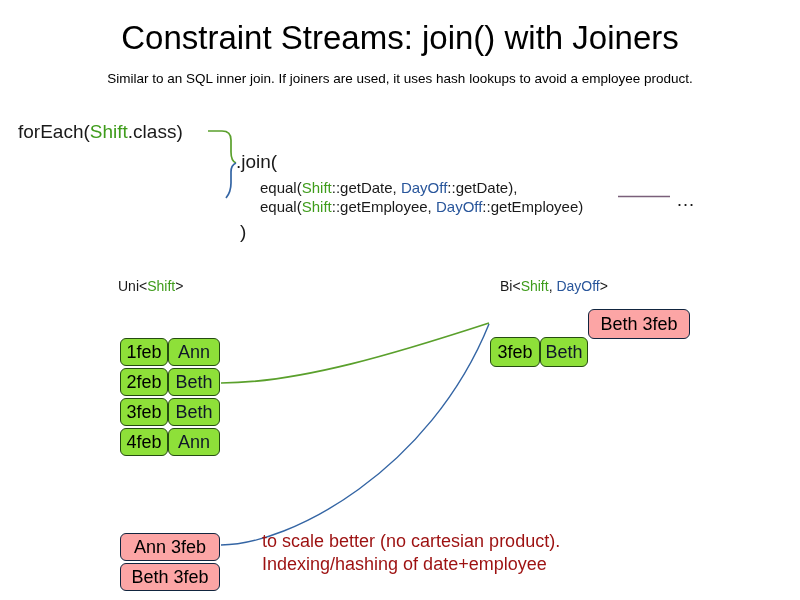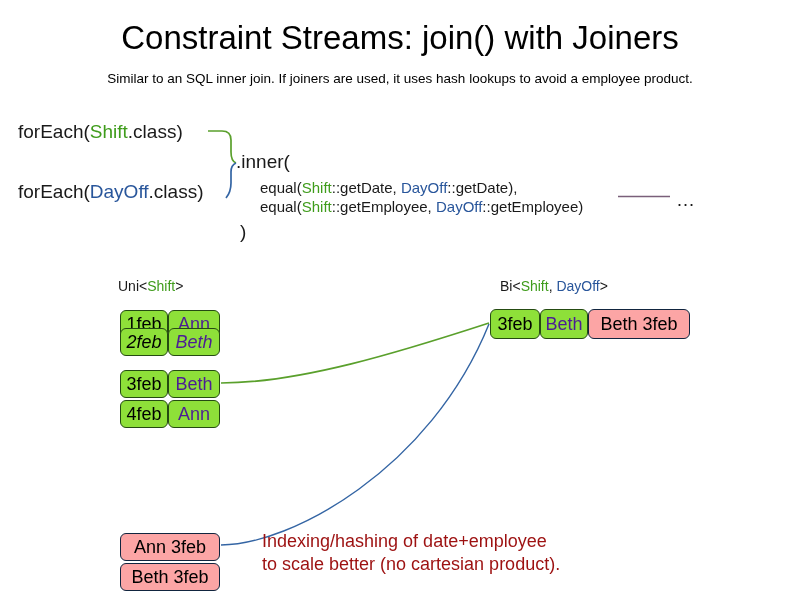--- a/index.html
+++ b/index.html
@@ -103,33 +103,34 @@
     line-height: 1;
     display: flex;
     align-items: center;
     justify-content: center;
     white-space: nowrap;
   }
   .fact-green {
     background: #8ee039;
     border: 1.6px solid #254b12;
     color: #000000;
-  }
-  .fact-green.name { color: #4c1d95; }
+    margin-top: 28px;
+  }
+  .fact-green.name { color: #0f172a; }
   .fact-blue {
     background: #fca5a5;
     border: 1.6px solid #11253f;
     color: #000000;
   }
 
   
   .shift-date { left: 120px; width: 48px; height: 28px; }
   .shift-name { left: 168px; width: 52px; height: 28px; }
   .row-1 { top: 310px; }
-  .row-2 { top: 328px; font-style: italic; }
+  .row-2 { top: 340px; }
   .row-3 { top: 370px; }
   .row-4 { top: 400px; }
 
   
   .dayoff-box { left: 120px; width: 100px; height: 28px; margin-top: 32px; }
   .drow-1 { top: 501px; }
   .drow-2 { top: 531px; }
 
   
   .bi-a { left: 490px; width: 50px;  height: 30px; top: 309px; }
@@ -176,25 +177,22 @@
 
     <path d="M 221 383 C 300 383 400 352 489 323" fill="none" stroke="#5aa02c" stroke-width="1.7"></path>
 
     <path d="M 221 545 C 290 545 430 470 489 324" fill="none" stroke="#3465a4" stroke-width="1.4"></path>
   </svg>
 
   <div class="code-line for-shift">
     <span>forEach(</span><span class="tok-shift">Shift</span><span>.class)</span>
   </div>
 
-  <div class="code-line for-dayoff">
-    <span>forEach(</span><span class="tok-dayoff">DayOff</span><span>.class)</span>
-  </div>
-
-  <div class="code-line join-open">.inner(</div>
+
+  <div class="code-line join-open">.join(</div>
 
   <div class="join-arg join-arg-2">
     <span>equal(</span><span class="tok-shift">Shift</span><span>::getEmployee, </span><span class="tok-dayoff">DayOff</span><span>::getEmployee)</span>
   </div>
 
   <div class="join-arg join-arg-1">
     <span>equal(</span><span class="tok-shift">Shift</span><span>::getDate, </span><span class="tok-dayoff">DayOff</span><span>::getDate),</span>
   </div>
 
   <div class="code-line join-close">)</div>
@@ -223,17 +221,17 @@
 
   <div class="stream-label label-bi">
     <span>Bi&lt;</span><span class="tok-shift">Shift</span><span>, </span><span class="tok-dayoff">DayOff</span><span>&gt;</span>
   </div>
 
   <div class="fact fact-green bi-a">3feb</div>
   <div class="fact fact-green name bi-b">Beth</div>
   <div class="fact fact-blue bi-c">Beth 3feb</div>
 
   <div class="annotation">
+    <div>to scale better (no cartesian product).</div>
     <div>Indexing/hashing of date+employee</div>
-    <div>to scale better (no cartesian product).</div>
   </div>
 
 </div>
 
 </body></html>

